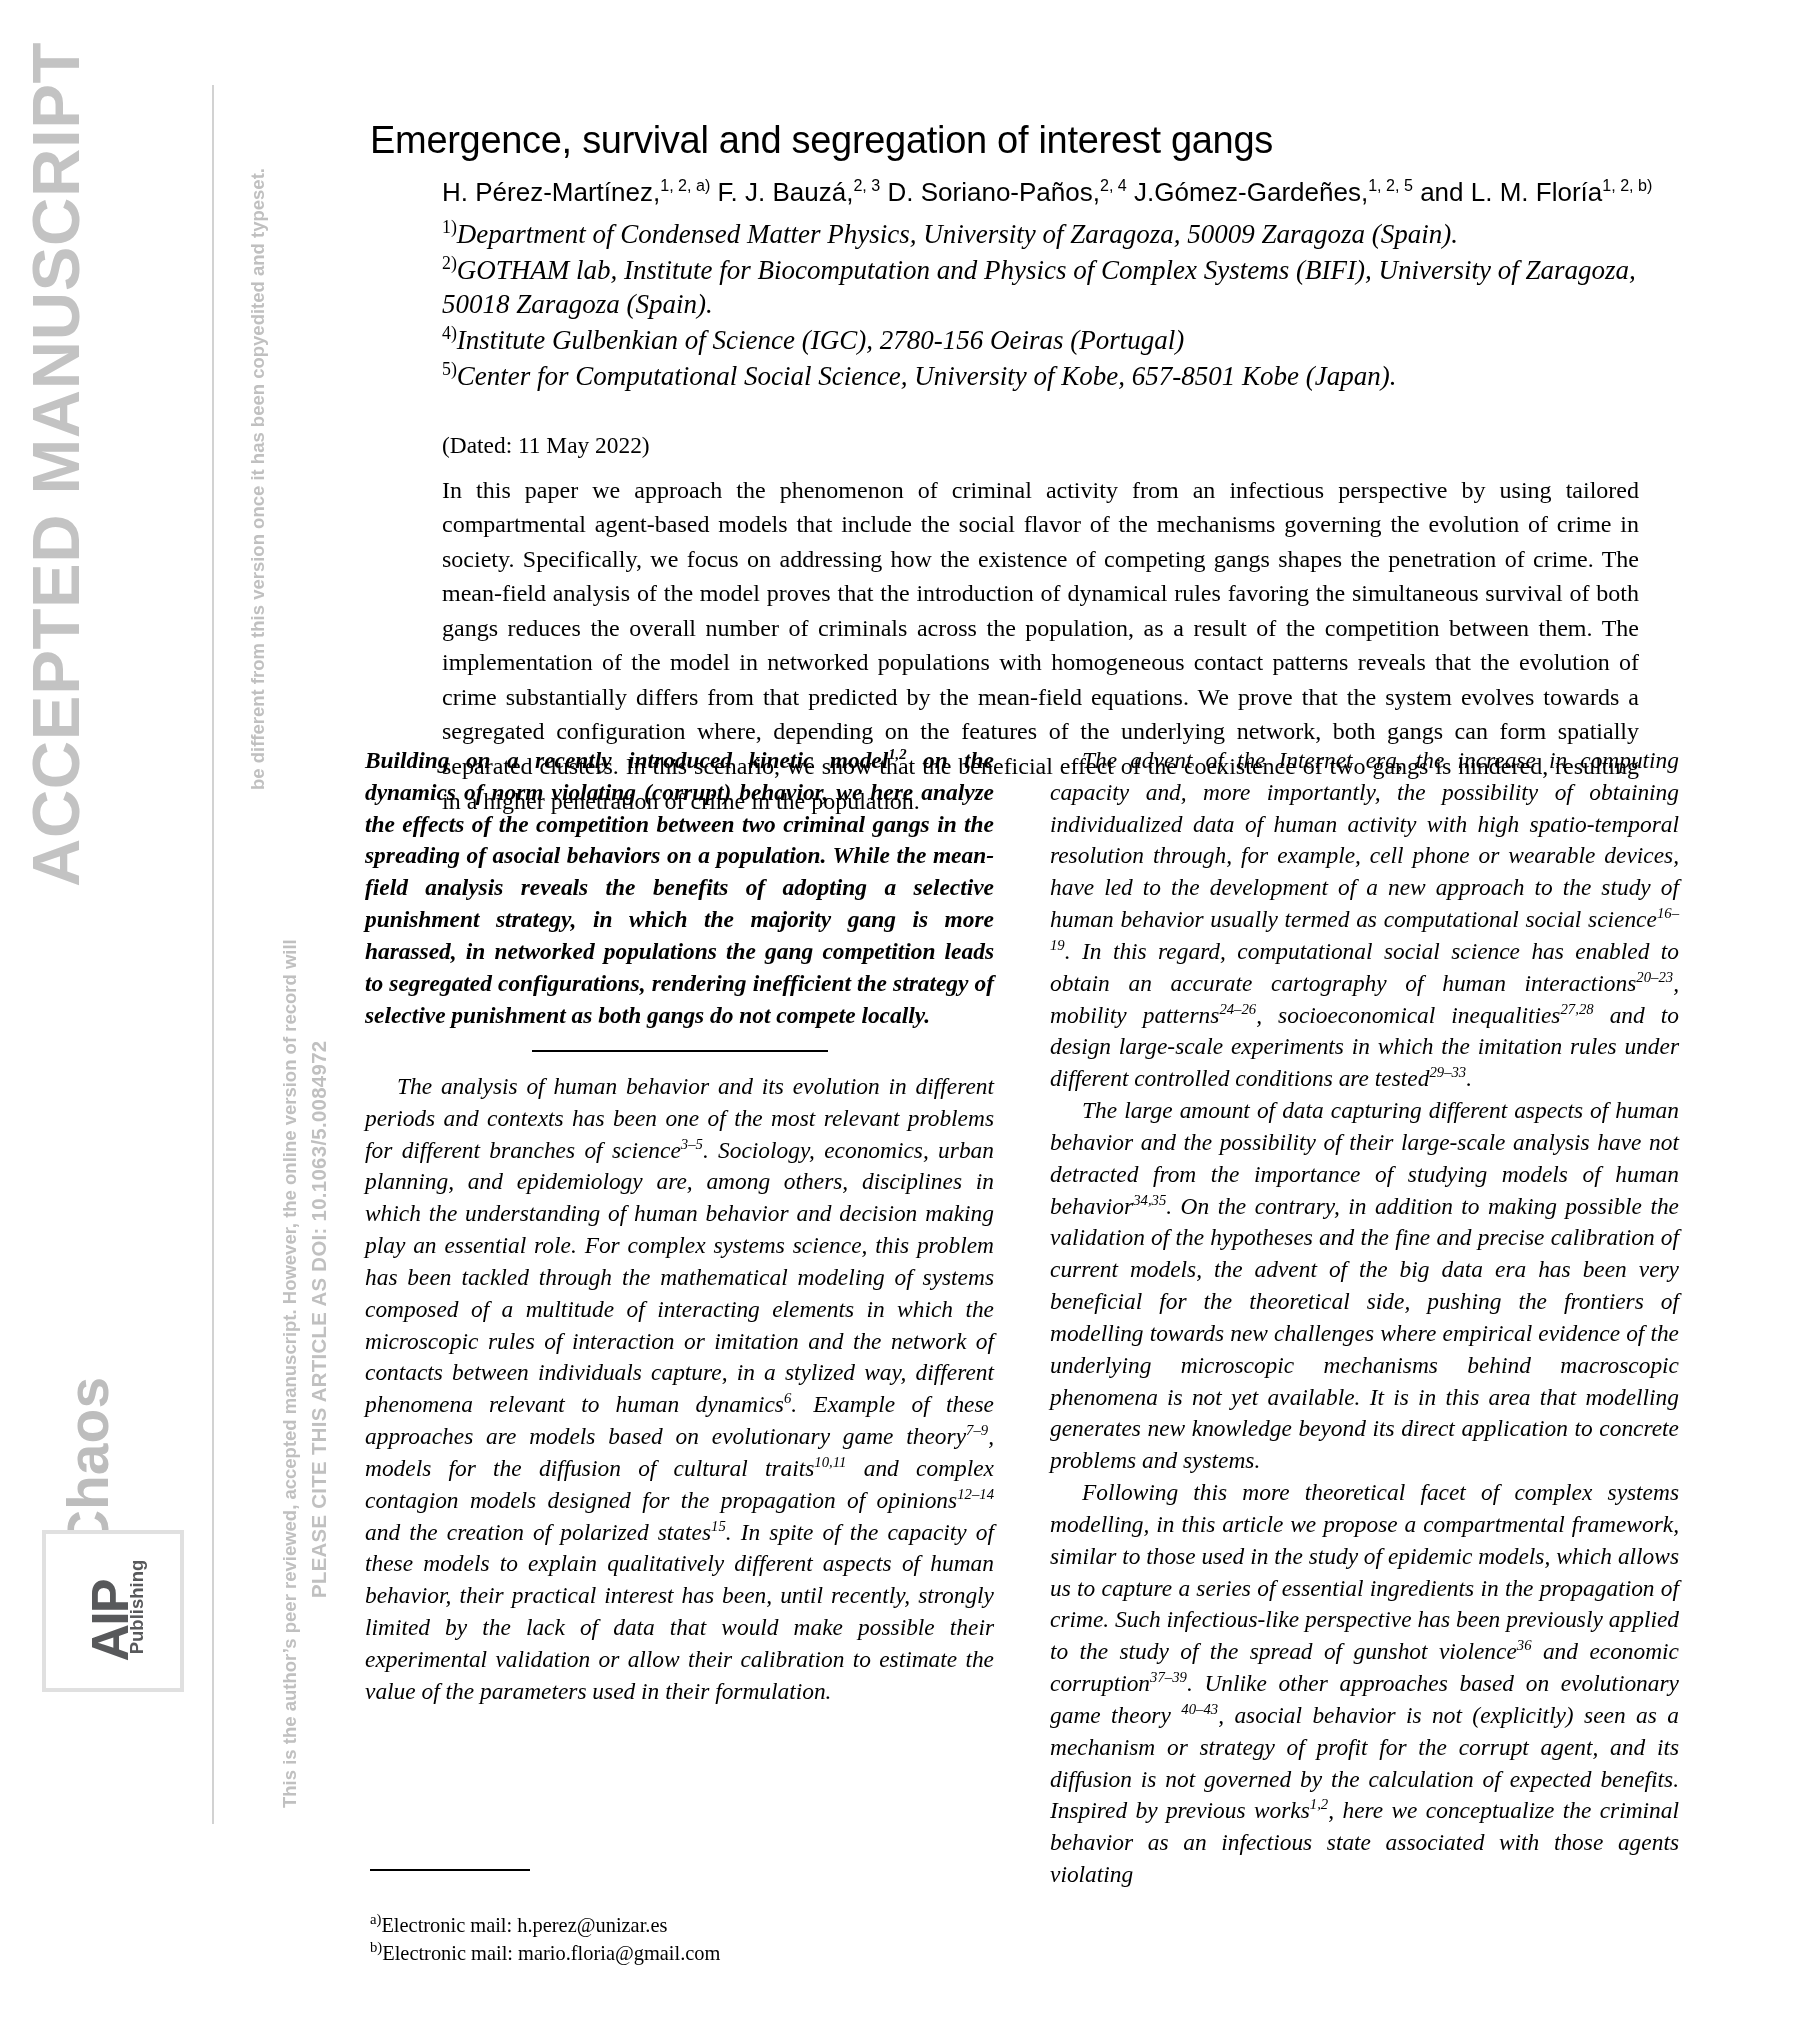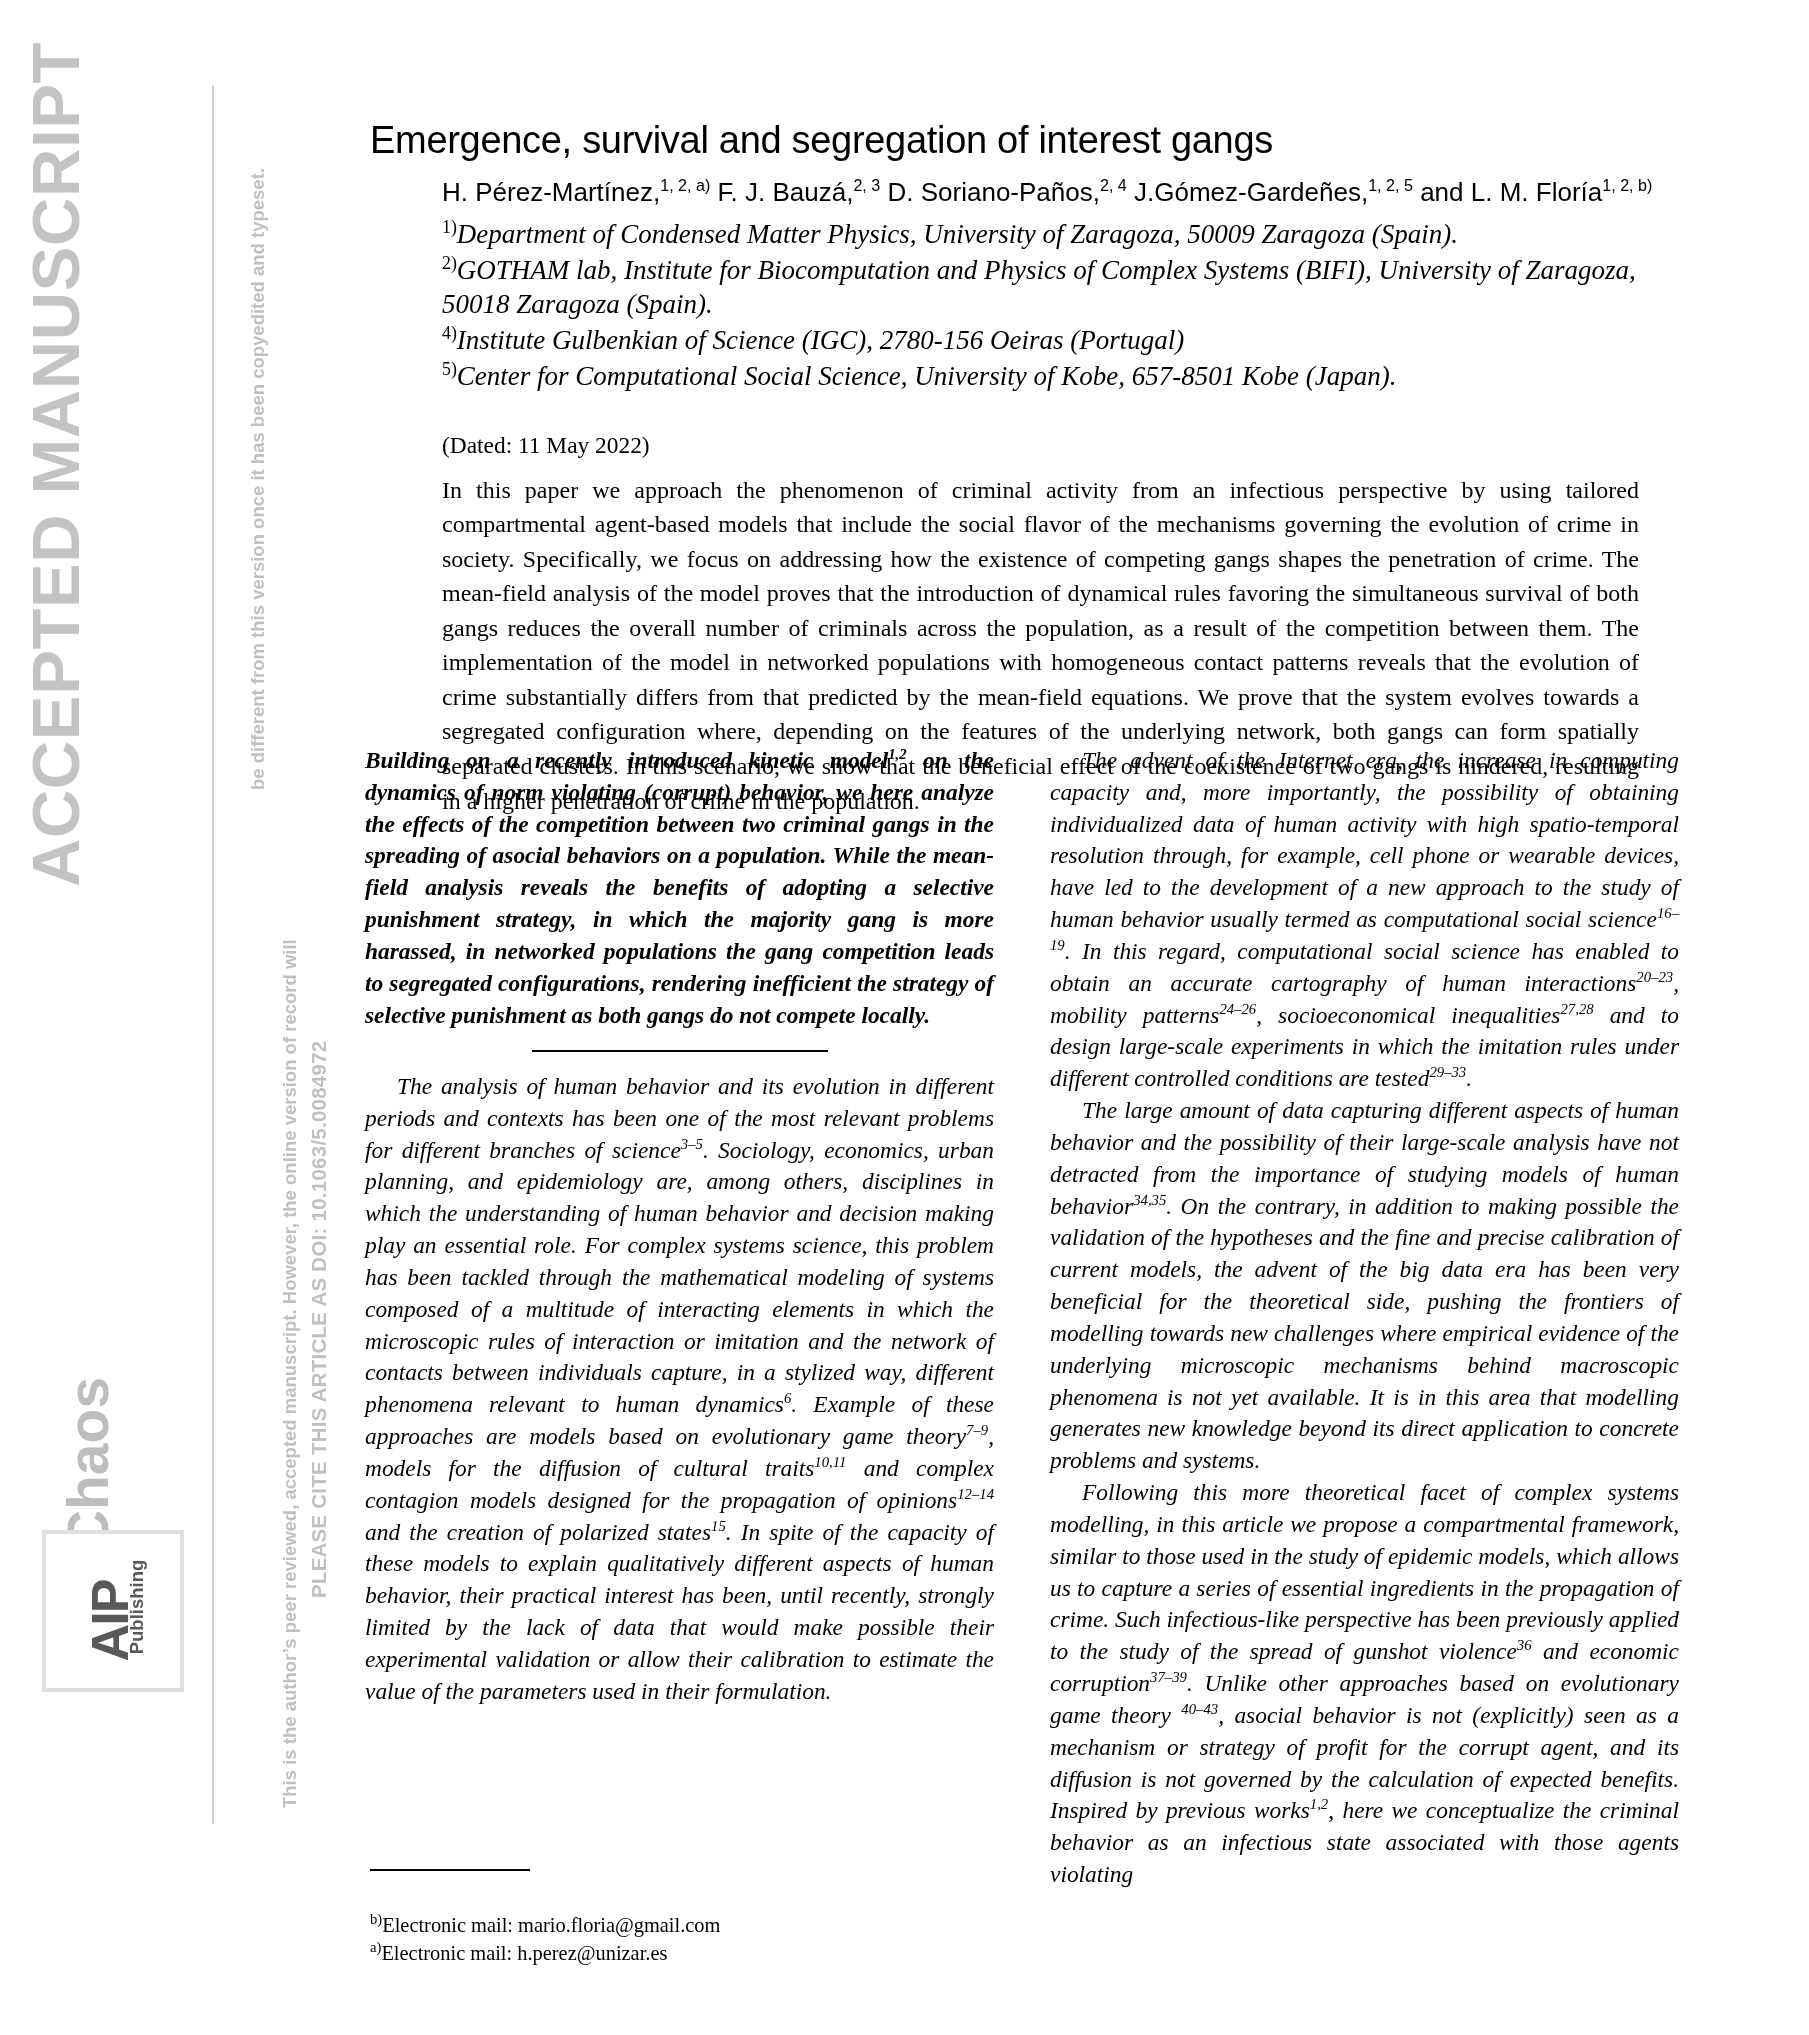--- a/index.html
+++ b/index.html
@@ -267,19 +267,19 @@
   <div class="col" id="col-right">
     <p class="indent">The advent of the Internet era, the increase in computing capacity and, more importantly, the possibility of obtaining individualized data of human activity with high spatio-temporal resolution through, for example, cell phone or wearable devices, have led to the development of a new approach to the study of human behavior usually termed as computational social science<sup>16–19</sup>. In this regard, computational social science has enabled to obtain an accurate cartography of human interactions<sup>20–23</sup>, mobility patterns<sup>24–26</sup>, socioeconomical inequalities<sup>27,28</sup> and to design large-scale experiments in which the imitation rules under different controlled conditions are tested<sup>29–33</sup>.</p>
     <p class="indent">The large amount of data capturing different aspects of human behavior and the possibility of their large-scale analysis have not detracted from the importance of studying models of human behavior<sup>34,35</sup>. On the contrary, in addition to making possible the validation of the hypotheses and the fine and precise calibration of current models, the advent of the big data era has been very beneficial for the theoretical side, pushing the frontiers of modelling towards new challenges where empirical evidence of the underlying microscopic mechanisms behind macroscopic phenomena is not yet available. It is in this area that modelling generates new knowledge beyond its direct application to concrete problems and systems.</p>
     <p class="indent">Following this more theoretical facet of complex systems modelling, in this article we propose a compartmental framework, similar to those used in the study of epidemic models, which allows us to capture a series of essential ingredients in the propagation of crime. Such infectious-like perspective has been previously applied to the study of the spread of gunshot violence<sup>36</sup> and economic corruption<sup>37–39</sup>. Unlike other approaches based on evolutionary game theory <sup>40–43</sup>, asocial behavior is not (explicitly) seen as a mechanism or strategy of profit for the corrupt agent, and its diffusion is not governed by the calculation of expected benefits. Inspired by previous works<sup>1,2</sup>, here we conceptualize the criminal behavior as an infectious state associated with those agents violating</p>
   </div>
 </div>
 
 <div id="footnotes">
   <div id="footnote-rule"></div>
   <p>
+    <sup>a)</sup><span>Electronic mail: h.perez@unizar.es</span>
+  </p>
+  <p>
     <sup>b)</sup><span>Electronic mail: mario.floria@gmail.com</span>
   </p>
-  <p>
-    <sup>a)</sup><span>Electronic mail: h.perez@unizar.es</span>
-  </p>
 </div>
 
 
 </body></html>

